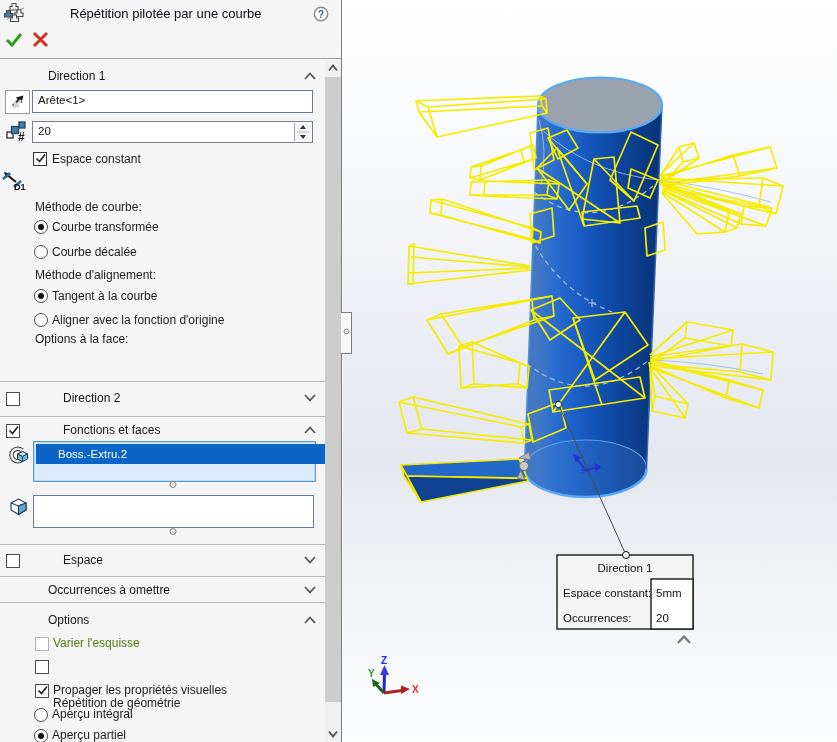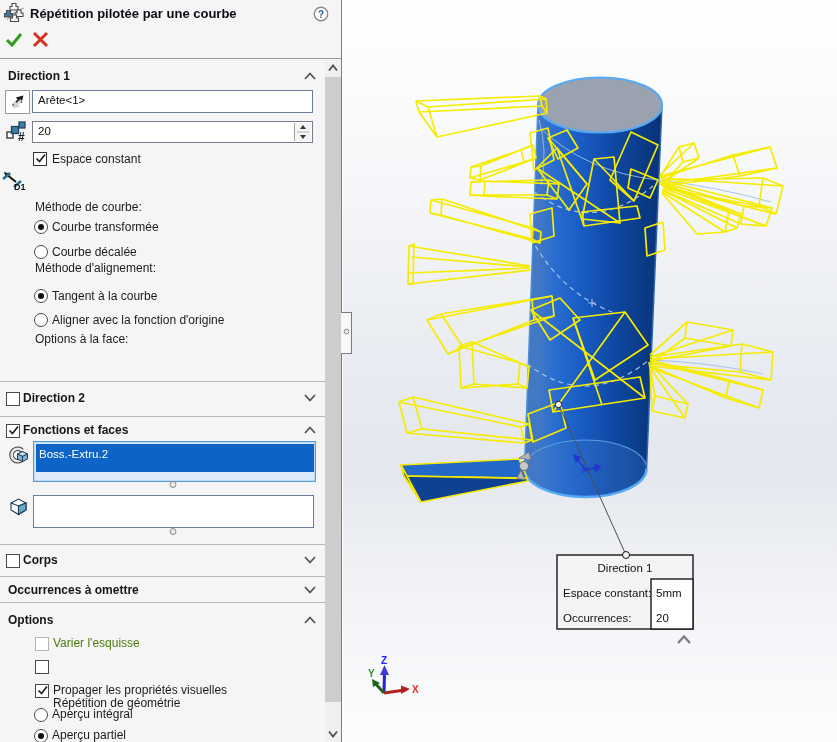--- a/index.html
+++ b/index.html
@@ -2,21 +2,21 @@
 <html><head>
 <meta charset="utf-8">
 <style>
 html,body{margin:0;padding:0;width:837px;height:742px;overflow:hidden;
  font-family:"Liberation Sans",sans-serif;background:#fff;}
 #root{position:absolute;top:0;left:0;width:837px;height:742px;}
 .panel{position:absolute;left:0;top:0;width:342px;height:742px;background:#f5f5f5;}
 .pborder{position:absolute;left:341px;top:0;width:1px;height:742px;background:#7b7b7b;}
 .abs{position:absolute;}
 .sep{position:absolute;left:0;width:341px;height:1px;background:#b7b7b7;}
-.hdrtxt{font-weight:bold;font-size:12px;color:#161616;}
+.hdrtxt{font-weight:normal;font-size:12px;color:#161616;margin-left:40px;}
 .lbl{font-size:12px;color:#1c1c1c;}
 .field{position:absolute;background:#fff;border:1px solid #7b7b8c;font-size:11.5px;color:#111;text-decoration:underline;}
 .fieldtxt{position:absolute;left:5px;top:3px;}
 .chk{position:absolute;width:12px;height:12px;background:#fff;border:1px solid #4a4a4a;}
 .radio{position:absolute;width:12px;height:12px;background:#fff;border:1px solid #4a4a4a;border-radius:50%;}
 .dot{position:absolute;left:3px;top:3px;width:6px;height:6px;border-radius:50%;background:#111;}
 .spin{position:absolute;right:1px;top:1px;width:16px;height:18px;border-left:1px solid #a0a0a0;background:#f4f4f4;}
 svg{display:block;}
 </style>
 </head>
@@ -261,21 +261,21 @@
   <text x="12" y="20" font-size="9" font-weight="bold" fill="#111">D1</text>
  </svg>
 
  <div class="abs lbl" style="left:35px;top:200px">Méthode de courbe:</div>
  <div class="radio" style="left:34px;top:220px">
         <div class="dot"></div>
       </div>
  <div class="abs lbl" style="left:52px;top:220px">Courbe transformée</div>
  <div class="radio" style="left:34px;top:245px"></div>
  <div class="abs lbl" style="left:52px;top:245px">Courbe décalée</div>
- <div class="abs lbl" style="left:35px;top:261px">Méthode d'alignement:</div>
+ <div class="abs lbl" style="left:35px;top:268px">Méthode d'alignement:</div>
  <div class="radio" style="left:34px;top:289px">
         <div class="dot"></div>
       </div>
  <div class="abs lbl" style="left:52px;top:289px">Tangent à la courbe</div>
  <div class="radio" style="left:34px;top:313px"></div>
  <div class="abs lbl" style="left:52px;top:313px">Aligner avec la fonction d'origine</div>
  <div class="abs lbl" style="left:35px;top:332px">Options à la face:</div>
 
  <div class="sep" style="top:381px"></div>
  <div class="chk" style="left:6px;top:392px"></div>
@@ -298,41 +298,41 @@
   <path d="M13,5.5 A6.2,6.2 0 1 0 13,14.5" fill="none" stroke="#3c3c3c" stroke-width="4.6"></path>
   <path d="M13,5.5 A6.2,6.2 0 1 0 13,14.5" fill="none" stroke="#e8e8e8" stroke-width="2.6"></path>
   <g stroke="#1d3d57" stroke-width="1">
    <path d="M8.5,9 L13.5,6.6 L18.5,9 L18.5,14 L13.5,16.6 L8.5,14 Z" fill="#7fb5d8"></path>
    <path d="M8.5,9 L13.5,11.2 L18.5,9" fill="none"></path>
    <path d="M13.5,11.2 L13.5,16.6" fill="none"></path>
    <path d="M8.5,9 L13.5,6.6 L18.5,9 L13.5,11.2 Z" fill="#cfe7f5"></path>
   </g>
  </svg>
  <div class="abs" style="left:33px;top:441px;width:281px;height:39px;background:#dcebfa;border:1px solid #569ad8;box-shadow:inset 0 0 0 1px #b9d9f3">
-  <div class="abs" style="left:2px;top:2px;width:275px;height:28px;background:#0c64c6;color:#fff;font-size:11.5px;padding-left:3px;line-height:20px">Boss.-Extru.2</div>
+  <div class="abs" style="left:2px;top:2px;width:275px;height:20px;background:#0c64c6;color:#fff;font-size:11.5px;padding-left:22px;line-height:20px">Boss.-Extru.2</div>
  </div>
  <svg class="abs" style="left:168px;top:480px" width="10" height="9" viewBox="0 0 10 9">
         <circle cx="5" cy="4.5" r="3" fill="#e8e8e8" stroke="#8a8a8a"></circle>
       </svg>
 
  <svg class="abs" style="left:9px;top:497px" width="19" height="19" viewBox="0 0 19 19">
   <g stroke="#1d3d57" stroke-width="1.1">
    <path d="M2,6 L9.5,2 L17,6 L17,13 L9.5,17.5 L2,13 Z" fill="#fff"></path>
    <path d="M2,6 L9.5,9 L17,6 M9.5,9 L9.5,17.5" fill="none"></path>
    <path d="M9.5,9 L17,6 L17,13 L9.5,17.5 Z" fill="#6aa5cc"></path>
   </g>
  </svg>
  <div class="field" style="left:33px;top:495px;width:279px;height:31px;border-color:#6a7c9a"></div>
  <svg class="abs" style="left:168px;top:527px" width="10" height="9" viewBox="0 0 10 9">
         <circle cx="5" cy="4.5" r="3" fill="#e8e8e8" stroke="#8a8a8a"></circle>
       </svg>
 
  <div class="sep" style="top:544px"></div>
  <div class="chk" style="left:6px;top:554px"></div>
- <div class="abs hdrtxt" style="left:23px;top:553px">Corps</div>
+ <div class="abs hdrtxt" style="left:23px;top:553px">Espace</div>
  <svg class="abs" style="left:303px;top:555px" width="14" height="10" viewBox="0 0 14 10">
         <path d="M2,2 L7,7.5 L12,2" fill="none" stroke="#555" stroke-width="1.8"></path>
       </svg>
 
  <div class="sep" style="top:576px"></div>
  <div class="abs hdrtxt" style="left:8px;top:583px">Occurrences à omettre</div>
  <svg class="abs" style="left:303px;top:585px" width="14" height="10" viewBox="0 0 14 10">
         <path d="M2,2 L7,7.5 L12,2" fill="none" stroke="#555" stroke-width="1.8"></path>
       </svg>
 

